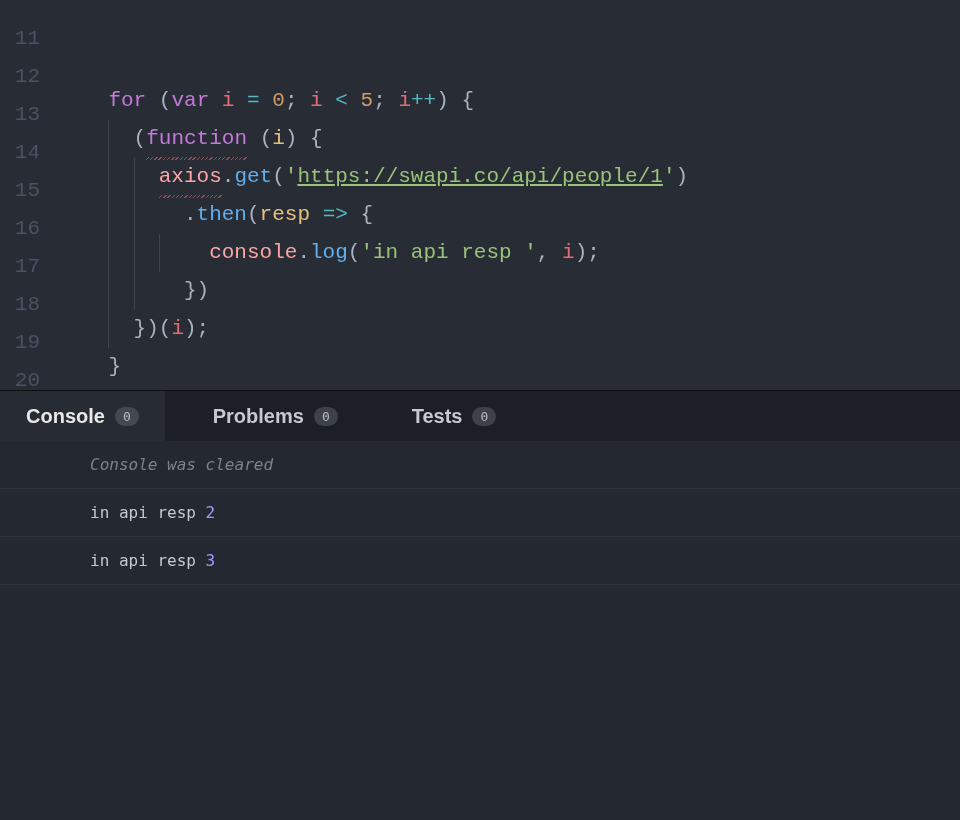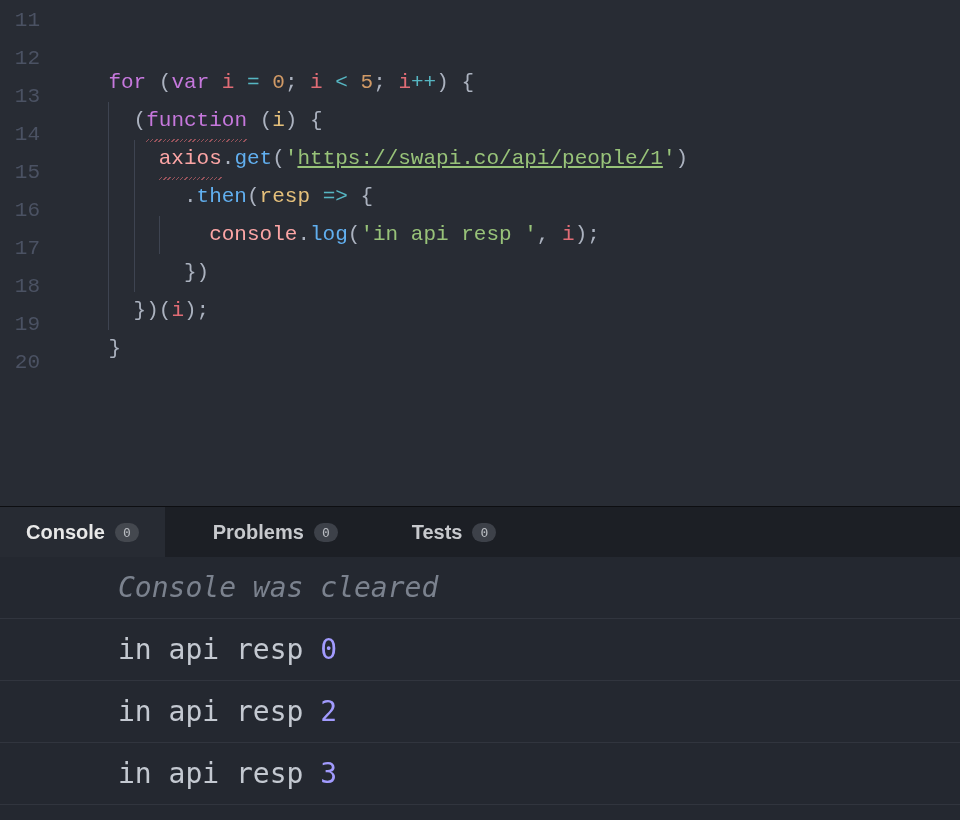--- a/index.html
+++ b/index.html
@@ -10,22 +10,22 @@
     body {
       background: #1e2128;
       font-family: 'Consolas', 'Monaco', 'Courier New', monospace;
       color: #abb2bf;
       width: 960px;
       height: 820px;
       overflow: hidden;
     }
     .editor {
       background: #282c34;
-      padding-top: 2px;
-      height: 506px;
+      padding-top: 20px;
+      height: 390px;
       overflow: hidden;
     }
     .code-line {
       display: flex;
       align-items: center;
       height: 38px;
       font-size: 21px;
       line-height: 38px;
     }
     .line-number {
@@ -116,23 +116,23 @@
     .panel-tab.active .badge {
       background: #44484f;
     }
 
     .console-output {
       background: #242830;
       padding: 0;
       height: calc(100% - 441px);
     }
     .console-row {
-      padding: 14px 0 14px 118px;
+      padding: 14px 0 14px 90px;
       border-bottom: 1px solid #31353e;
-      font-size: 28px;
+      font-size: 16px;
       font-family: 'Consolas', monospace;
       color: #c4c9d1;
     }
     .console-row.cleared {
       font-style: italic;
       color: #7b828e;
     }
     .console-number {
       color: #a29bfe;
     }
@@ -193,16 +193,15 @@
       <span class="badge">0</span>
     </div>
     <div class="panel-tab">
       <span>Tests</span>
       <span class="badge">0</span>
     </div>
   </div>
 
 <div class="console-output" id="console-output">
     <div class="console-row cleared">Console was cleared</div>
-    <div class="console-row"><span>in api resp  </span><span class="console-number">0</span></div>
     <div class="console-row"><span>in api resp  </span><span class="console-number">2</span></div>
     <div class="console-row"><span>in api resp  </span><span class="console-number">3</span></div>
   </div>
 
 </body></html>

